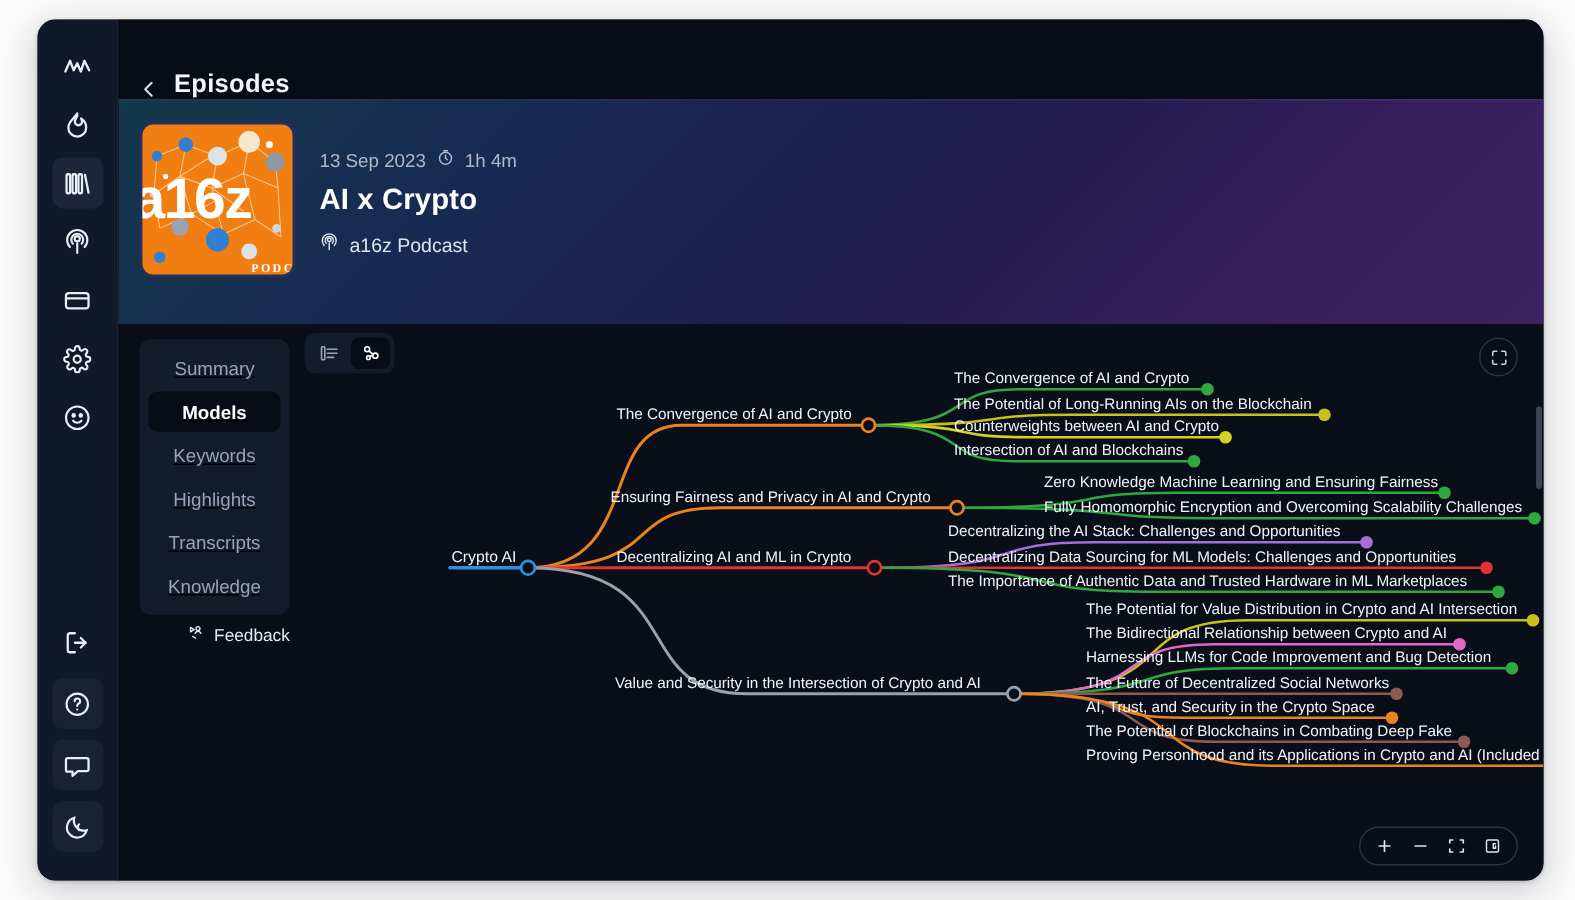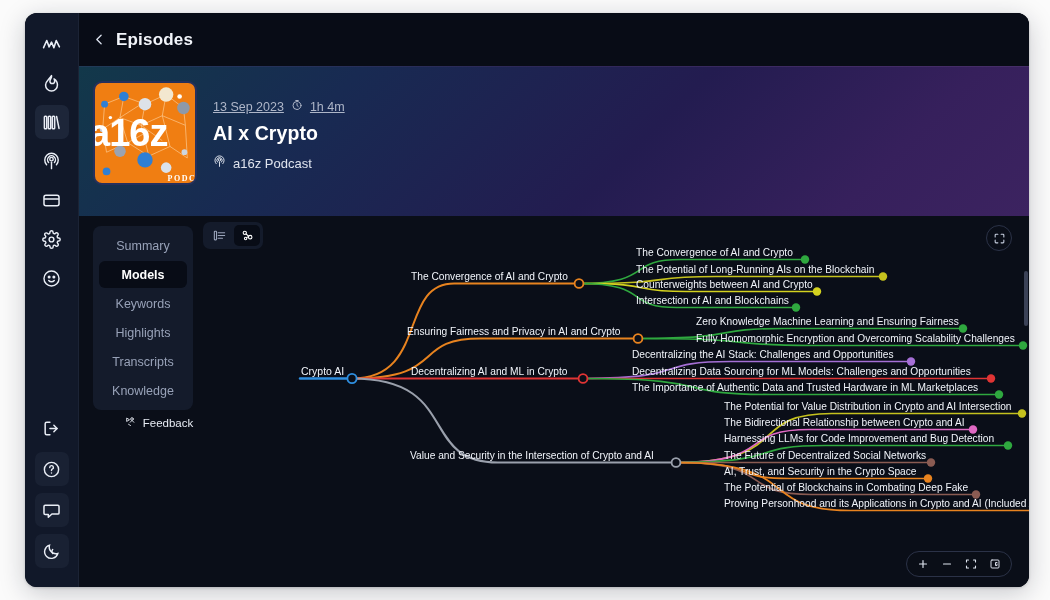--- a/index.html
+++ b/index.html
@@ -45,21 +45,21 @@
   #rail-spacer { flex: 1 1 auto; }
   #rail .bottom-group { display:flex; flex-direction:column; align-items:center; }
   #rail .bottom-group .rail-icon { margin-bottom: 7px; }
 
   
   #main { flex: 1 1 auto; position: relative; background:#0a0e18; overflow:hidden; }
 
   
   #topbar {
     height: 53px; background: #080c16;
-    display: flex; align-items: center;
+    display: flex; align-items: flex-end;
     padding-left: 14px;
     gap: 10px;
   }
   #back-chevron { color:#dbe2ee; display:flex; align-items:center; cursor:pointer; }
   #back-chevron svg { width:13px; height:13px; }
   #page-title { color:#f2f5fa; font-size:17px; font-weight:600; letter-spacing:.2px; }
 
   
   #hero {
     height: 150px;
@@ -89,21 +89,21 @@
     align-self:flex-start; margin-left:12px; margin-bottom:-3px;
   }
   #cover .a16z {
     color:#fff; font-size:38px; font-weight:700; letter-spacing:-1px; line-height:1;
   }
   #cover .podcast {
     color:#fff; font-size:8px; font-weight:700; letter-spacing:1.6px;
     align-self:flex-end; margin-right:16px; margin-top:1px;font-family:Liberation Serif, serif;
   }
   #episode-meta { padding-left: 16px; padding-top: 18px; }
-  .meta-line { display:flex; align-items:center; gap:7px; color:#aeb6c8; font-size:12.5px;text-decoration:underline; }
+  .meta-line { display:flex; align-items:center; gap:7px; color:#aeb6c8; font-size:12.5px; }
   .meta-line svg { width:12px; height:12px; }
   #episode-title {
     color:#fff; font-size:19.5px; font-weight:700; margin-top:8px; letter-spacing:.1px;
   }
   #podcast-row { display:flex; align-items:center; gap:7px; margin-top:10px; color:#dfe4ee; font-size:13px; }
   #podcast-row svg { width:13px; height:13px; }
 
   #action-bar {
     position:absolute; left:14px; bottom:-16px;
     background:#141a29; border-radius:8px;
@@ -119,21 +119,21 @@
   
   #content { position:relative; height: calc(100% - 53px - 150px); background:#0a0e18; }
 
   
   #tabcol {
     position:absolute; left:14px; top:10px;
     width:100px;
     background:#141b2b;
     border-radius:8px;
     padding:6px 6px;
-    display:flex; flex-direction:column; gap:2px;
+    display:flex; flex-direction:column; gap:2px;text-decoration:underline;
   }
   .tab {
     height:27px; border-radius:6px;
     display:flex; align-items:center; justify-content:center;
     color:#98a2b8; font-size:12.5px; cursor:pointer;
   }
   .tab.active { background:#080c16; color:#fff; font-weight:700; }
   #feedback {
     position:absolute; left:30px; top:200px; width:100px;
     display:flex; align-items:center; justify-content:center; gap:6px;

